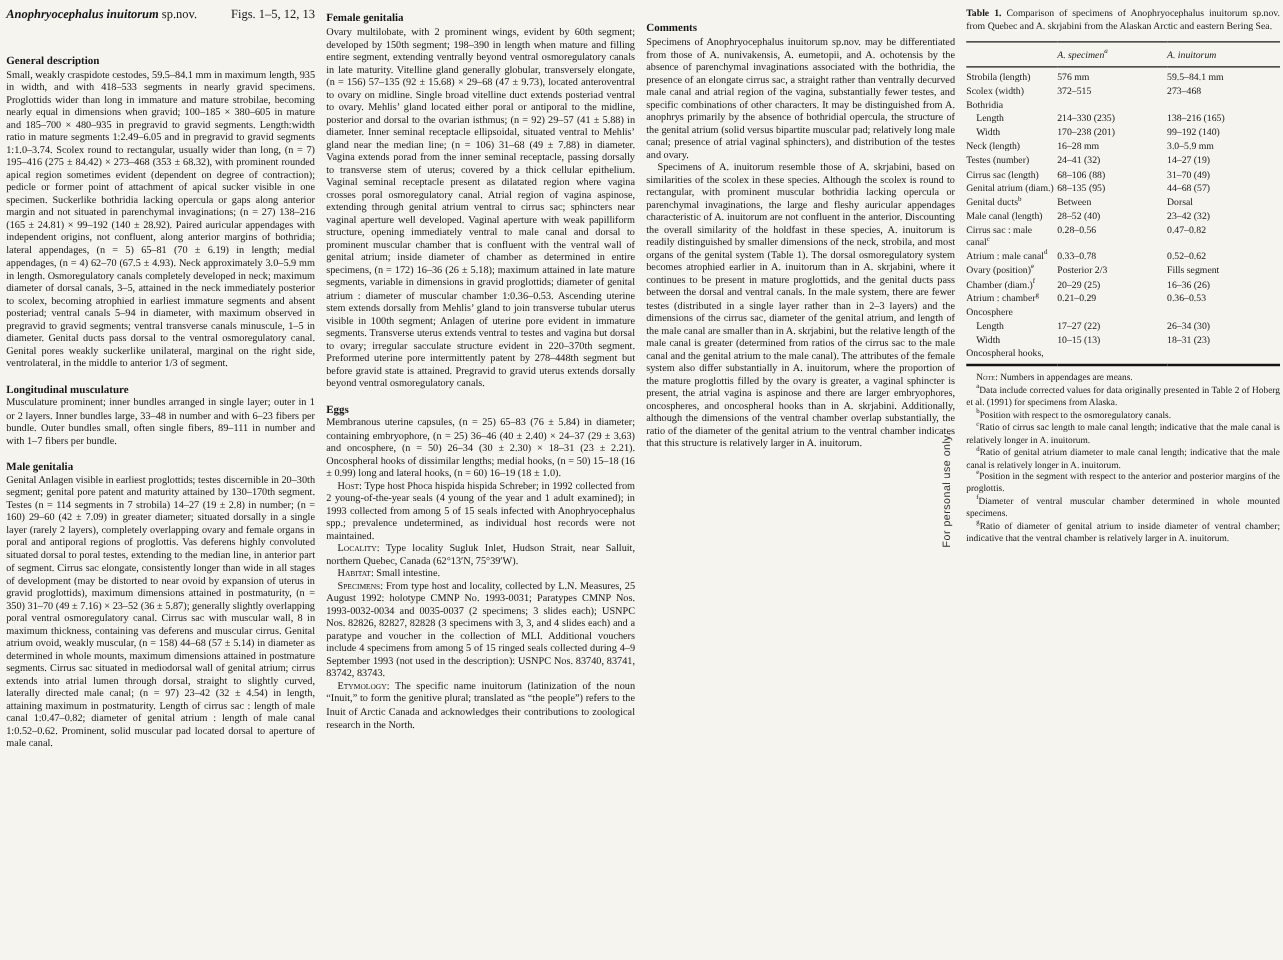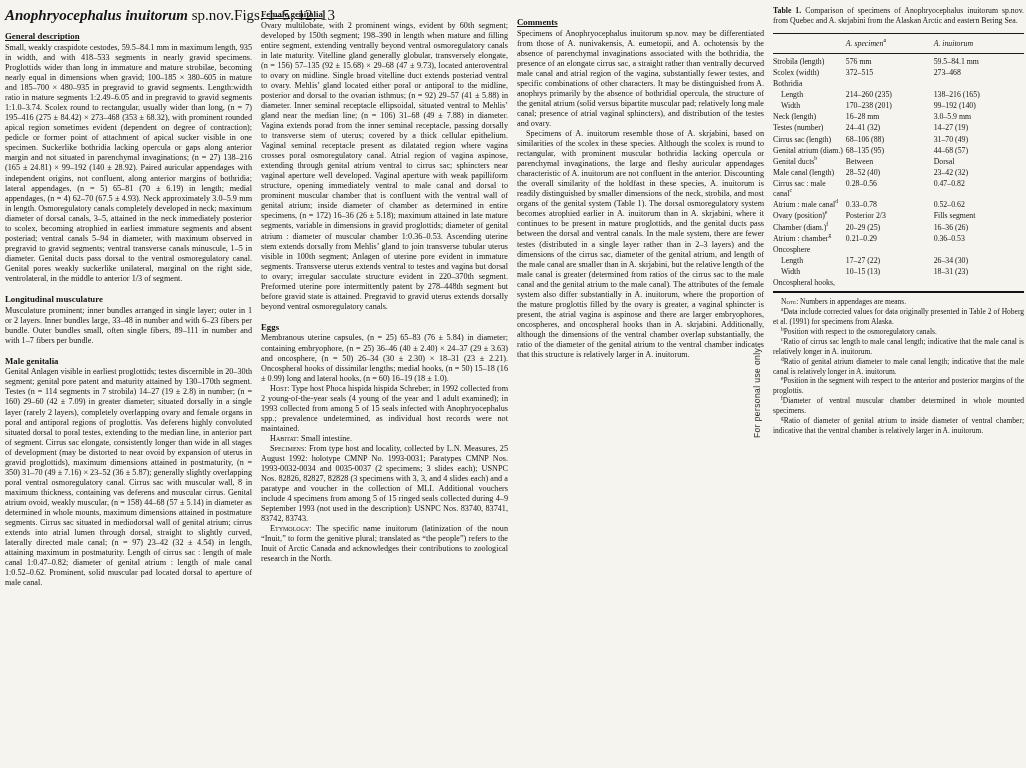--- a/index.html
+++ b/index.html
@@ -7,26 +7,26 @@
   body {
     width: 1026px; height: 768px; overflow: hidden; position: relative;
     background: #f5f4ef; color: #161616;
     font-family: "Liberation Serif", "DejaVu Serif", serif;
   }
   .cols { display: flex; gap: 9px; padding: 6px 4px 0 5px; }
   .col { width: 247px; flex: 0 0 247px; font-size: 8.2px; line-height: 1.225; text-align: justify; }
   .col2 { padding-top: 3px; }
   .col3 { padding-top: 11px; }
 
-  .masthead { display: flex; font-size: 15px; margin-bottom: 7px; white-space: nowrap; }
+  .masthead { display: flex; font-size: 10px; margin-bottom: 25px; white-space: nowrap; }
   .species { font-weight: bold; font-style: italic; }
   .figs { margin-left: auto; }
 
   h3 { font-size: 8.8px; font-weight: bold; margin: 10px 0 1px 0; text-align: left; line-height: 1.2; }
-  section.first h3 { margin-top: 0; text-decoration: underline; }
+  section.first h3 { margin-top: 0; }
   p { margin: 0; }
   .paras p + p { text-indent: 9px; }
   .entry { text-indent: 9px; }
   .sc { font-variant: small-caps; }
 
   .tablecol { width: 251px; flex: 0 0 251px; font-size: 7.8px; line-height: 1.3; }
   .caption { text-align: justify; margin-bottom: 6px; line-height: 1.32; }
   .bold { font-weight: bold; margin-top: 20px; }
   table { width: 100%; border-collapse: collapse; border-top: 1.6px solid #1a1a1a; }
   thead th { font-weight: normal; font-style: italic; text-align: left;
@@ -98,20 +98,21 @@
       <h3>Eggs</h3>
       <div class="paras">
 
       <p>Membranous uterine capsules, (n = 25) 65–83 (76 ± 5.84) in diameter; containing embryophore, (n = 25) 36–46 (40 ± 2.40) × 24–37 (29 ± 3.63) and oncosphere, (n = 50) 26–34 (30 ± 2.30) × 18–31 (23 ± 2.21). Oncospheral hooks of dissimilar lengths; medial hooks, (n = 50) 15–18 (16 ± 0.99) long and lateral hooks, (n = 60) 16–19 (18 ± 1.0).</p>
         </div>
     </section>
 
     <div>
 
     <p class="entry"><span class="sc">Host:</span> <span>Type host Phoca hispida hispida Schreber; in 1992 collected from 2 young-of-the-year seals (4 young of the year and 1 adult examined); in 1993 collected from among 5 of 15 seals infected with Anophryocephalus spp.; prevalence undetermined, as individual host records were not maintained.</span></p>
+        <p class="entry"><span class="sc">Locality:</span> <span>Type locality Sugluk Inlet, Hudson Strait, near Salluit, northern Quebec, Canada (62°13′N, 75°39′W).</span></p>
         <p class="entry"><span class="sc">Habitat:</span> <span>Small intestine.</span></p>
         <p class="entry"><span class="sc">Specimens:</span> <span>From type host and locality, collected by L.N. Measures, 25 August 1992: holotype CMNP No. 1993-0031; Paratypes CMNP Nos. 1993-0032-0034 and 0035-0037 (2 specimens; 3 slides each); USNPC Nos. 82826, 82827, 82828 (3 specimens with 3, 3, and 4 slides each) and a paratype and voucher in the collection of MLI. Additional vouchers include 4 specimens from among 5 of 15 ringed seals collected during 4–9 September 1993 (not used in the description): USNPC Nos. 83740, 83741, 83742, 83743.</span></p>
         <p class="entry"><span class="sc">Etymology:</span> <span>The specific name inuitorum (latinization of the noun “Inuit,” to form the genitive plural; translated as “the people”) refers to the Inuit of Arctic Canada and acknowledges their contributions to zoological research in the North.</span></p>
       </div>
   </div>
 
   <div class="col col3">
     <section class="first">
       <h3>Comments</h3>
       <div class="paras">
@@ -144,21 +145,21 @@
           <td>372–515</td>
           <td>273–468</td>
         </tr>
           <tr>
           <td class="lbl" data-level="0"><span>Bothridia</span><sup></sup></td>
           <td></td>
           <td></td>
         </tr>
           <tr>
           <td class="lbl" data-level="1"><span>Length</span><sup></sup></td>
-          <td>214–260 (235)</td>
+          <td>214–330 (235)</td>
           <td>138–216 (165)</td>
         </tr>
           <tr>
           <td class="lbl" data-level="1"><span>Width</span><sup></sup></td>
           <td>170–238 (201)</td>
           <td>99–192 (140)</td>
         </tr>
           <tr>
           <td class="lbl" data-level="0"><span>Neck (length)</span><sup></sup></td>
           <td>16–28 mm</td>

